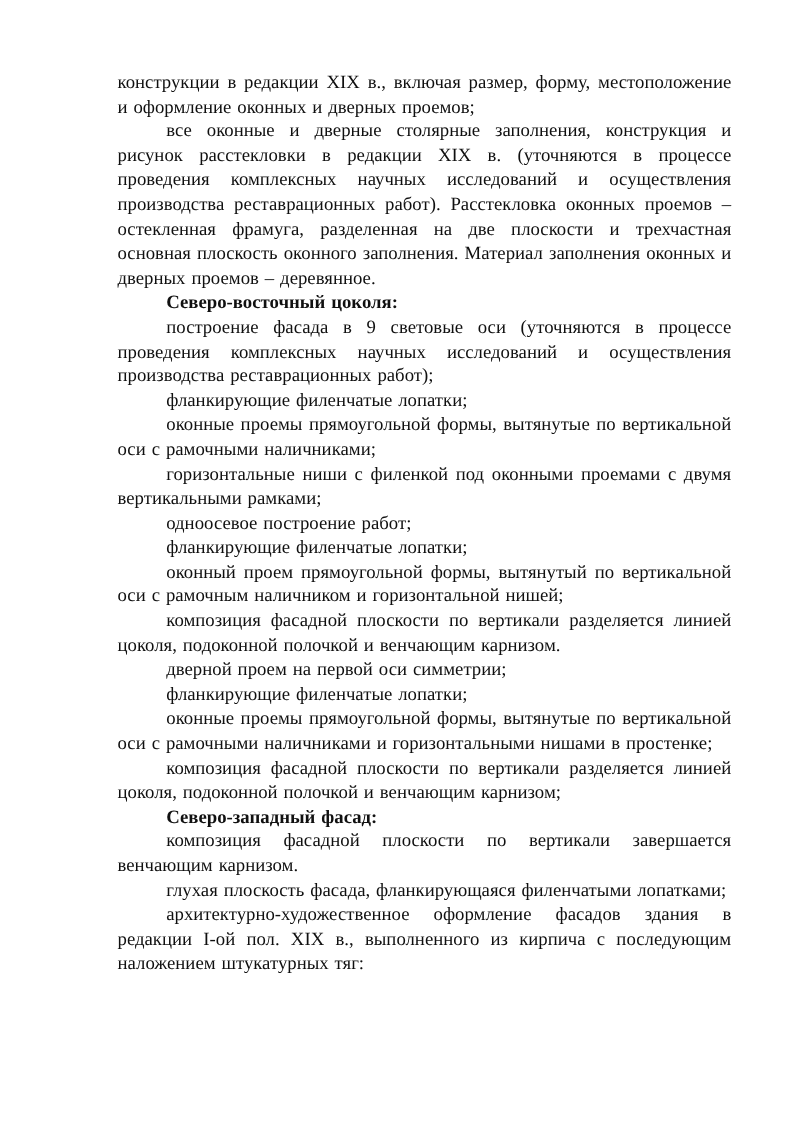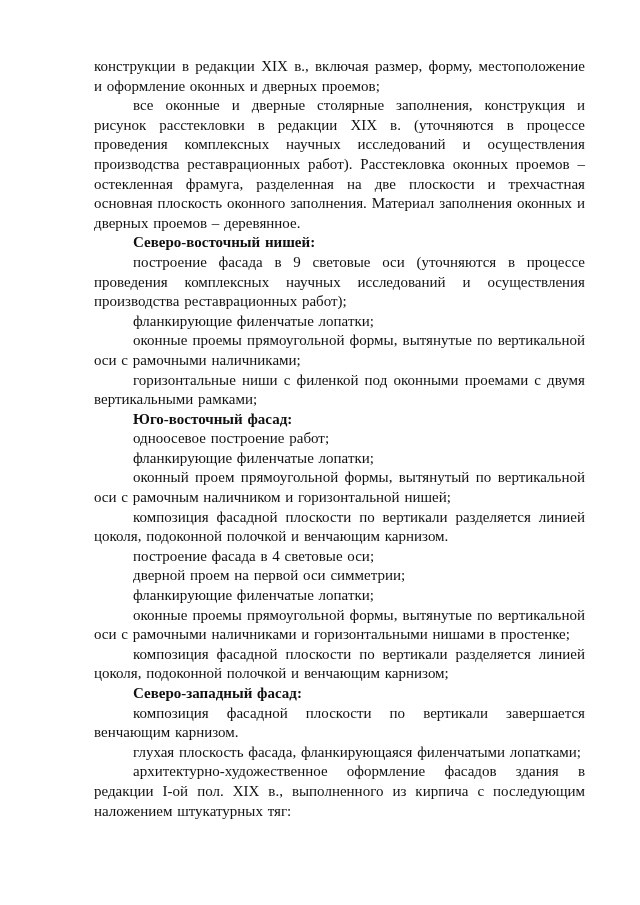--- a/index.html
+++ b/index.html
@@ -35,31 +35,29 @@
   .page p.bold {
     font-weight: 700;
   }
 </style>
 </head>
 <body>
 
 <div class="page">
   <p class="">конструкции в редакции XIX в., включая размер, форму, местоположение и оформление оконных и дверных проемов;</p>
   <p class="indent">все оконные и дверные столярные заполнения, конструкция и рисунок расстекловки в редакции XIX в. (уточняются в процессе проведения комплексных научных исследований и осуществления производства реставрационных работ). Расстекловка оконных проемов – остекленная фрамуга, разделенная на две плоскости и трехчастная основная плоскость оконного заполнения. Материал заполнения оконных и дверных проемов – деревянное.</p>
-  <p class="indent bold">Северо-восточный нишей:</p>
+  <p class="indent bold">Северо-восточный цоколя:</p>
   <p class="indent">построение фасада в 9 световые оси (уточняются в процессе проведения комплексных научных исследований и осуществления производства реставрационных работ);</p>
   <p class="indent">фланкирующие филенчатые лопатки;</p>
   <p class="indent">оконные проемы прямоугольной формы, вытянутые по вертикальной оси с рамочными наличниками;</p>
   <p class="indent">горизонтальные ниши с филенкой под оконными проемами с двумя вертикальными рамками;</p>
-  <p class="indent bold">Юго-восточный фасад:</p>
   <p class="indent">одноосевое построение работ;</p>
   <p class="indent">фланкирующие филенчатые лопатки;</p>
   <p class="indent">оконный проем прямоугольной формы, вытянутый по вертикальной оси с рамочным наличником и горизонтальной нишей;</p>
   <p class="indent">композиция фасадной плоскости по вертикали разделяется линией цоколя, подоконной полочкой и венчающим карнизом.</p>
-  <p class="indent">построение фасада в 4 световые оси;</p>
   <p class="indent">дверной проем на первой оси симметрии;</p>
   <p class="indent">фланкирующие филенчатые лопатки;</p>
   <p class="indent">оконные проемы прямоугольной формы, вытянутые по вертикальной оси с рамочными наличниками и горизонтальными нишами в простенке;</p>
   <p class="indent">композиция фасадной плоскости по вертикали разделяется линией цоколя, подоконной полочкой и венчающим карнизом;</p>
   <p class="indent bold">Северо-западный фасад:</p>
   <p class="indent">композиция фасадной плоскости по вертикали завершается венчающим карнизом.</p>
   <p class="indent">глухая плоскость фасада, фланкирующаяся филенчатыми лопатками;</p>
   <p class="indent">архитектурно-художественное оформление фасадов здания в редакции I-ой пол. XIX в., выполненного из кирпича с последующим наложением штукатурных тяг:</p>
 </div>
 

